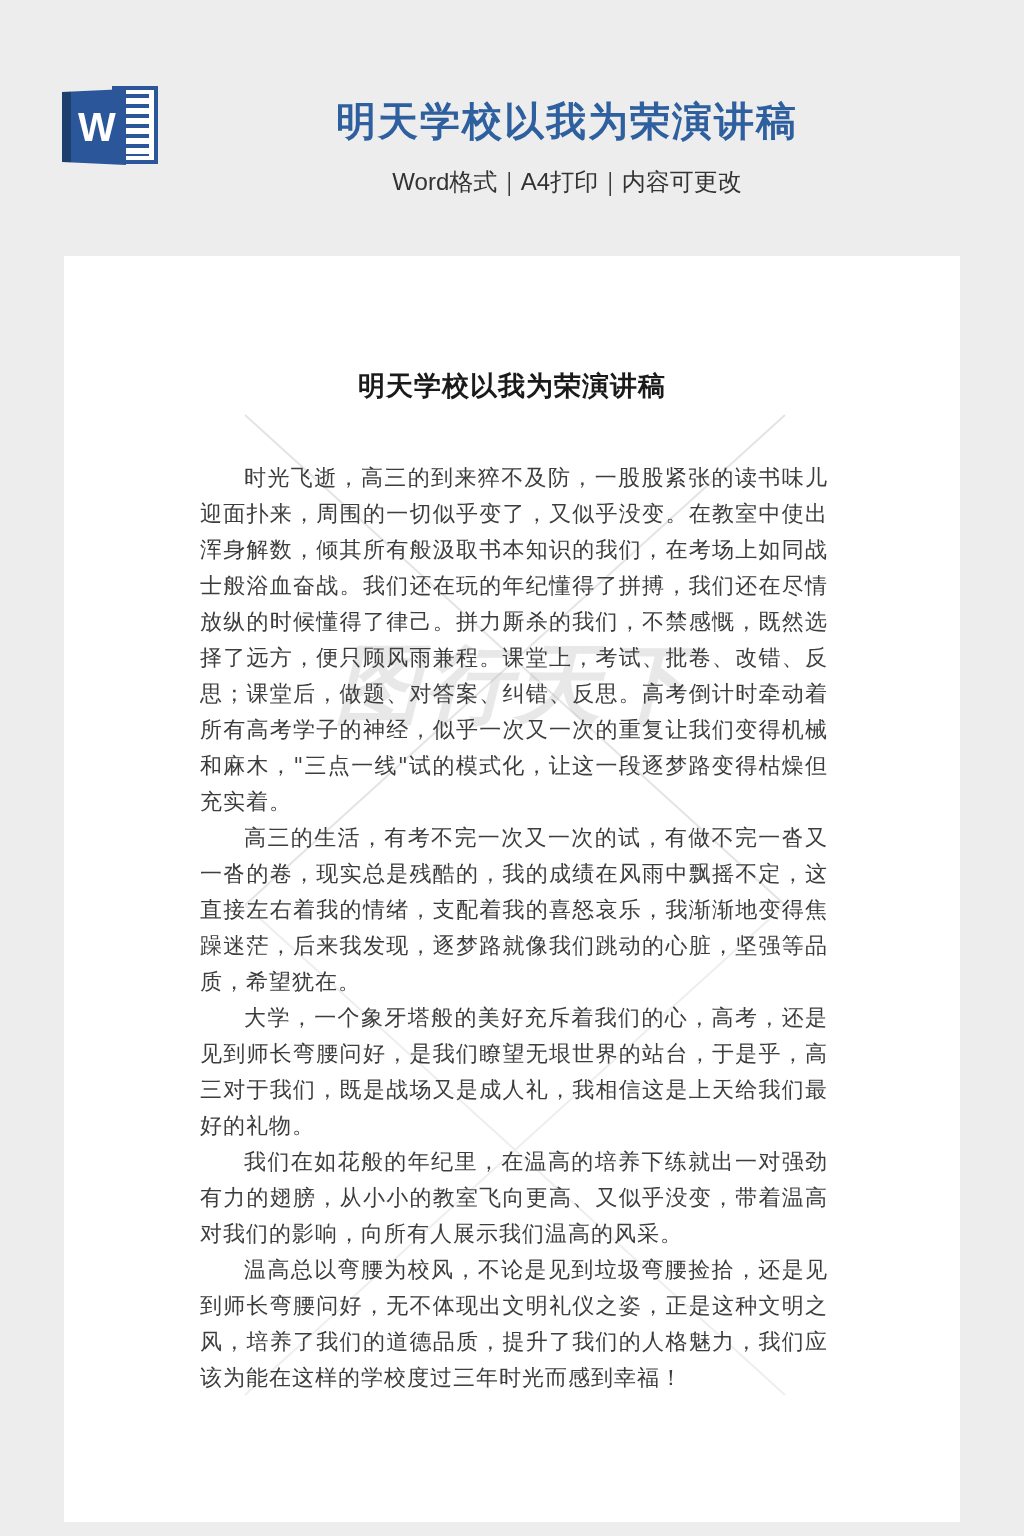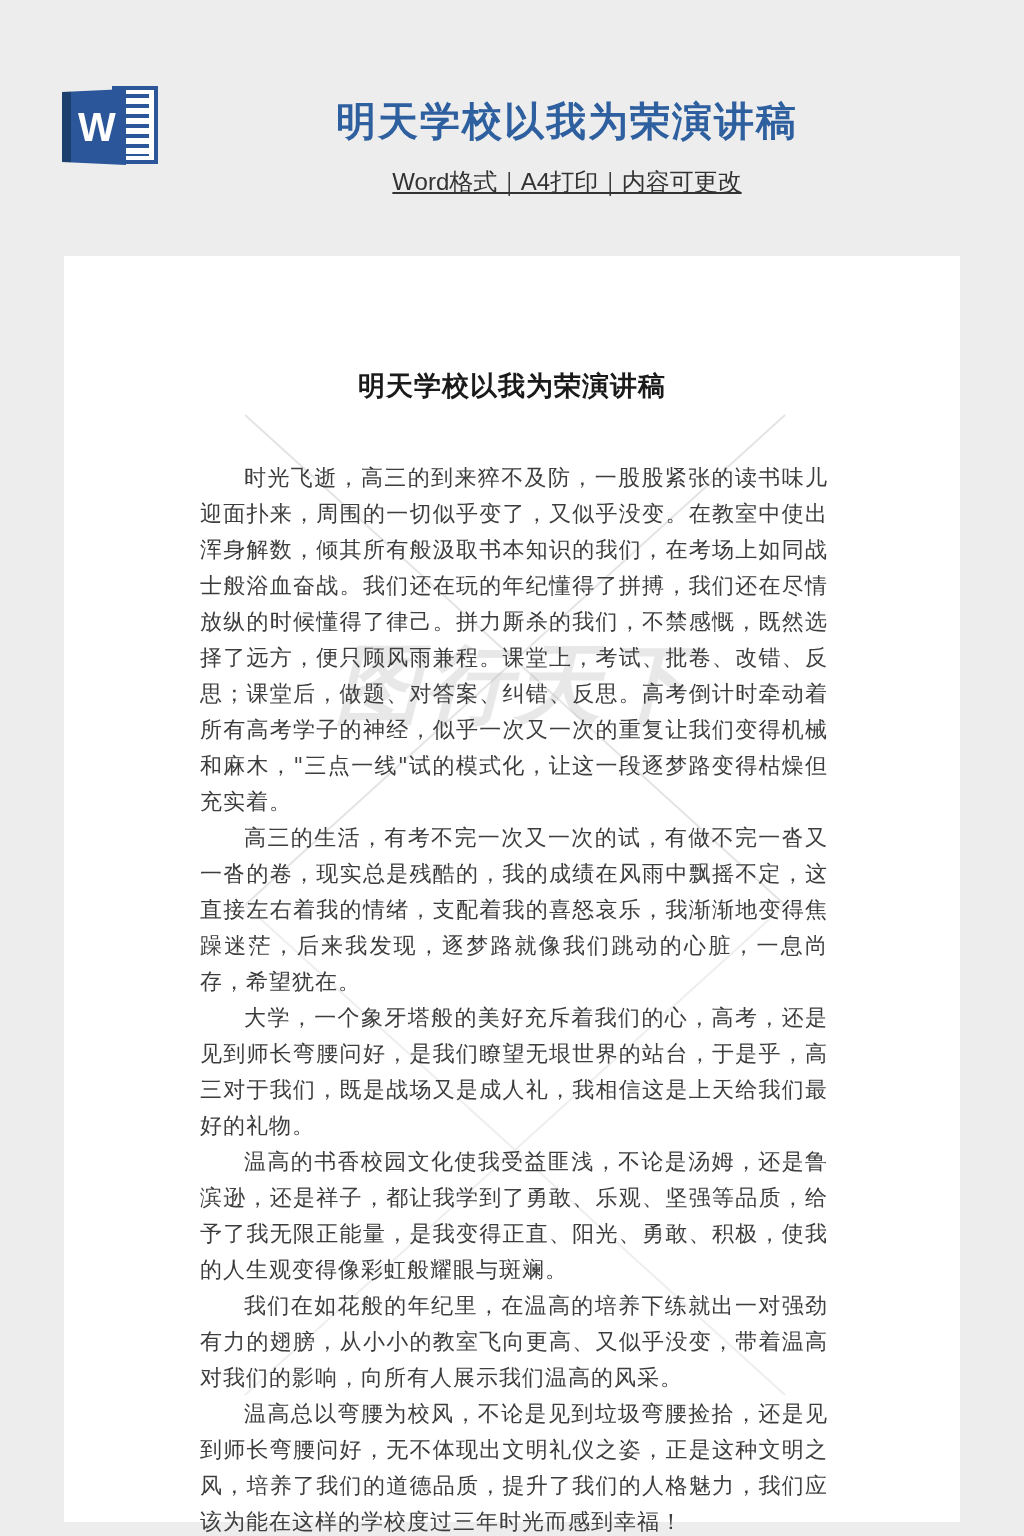--- a/index.html
+++ b/index.html
@@ -31,21 +31,21 @@
   }
   .icon-front span {
     color: #ffffff; font-weight: bold; font-size: 40px;
     font-family: "Liberation Sans", sans-serif; padding-left: 6px;
   }
 
   .header-text { position: absolute; left: 160px; right: 50px; top: 94px; text-align: center; }
   .header-title {
     font-size: 40px; font-weight: bold; color: #2e5f9e; letter-spacing: 2px;
   }
-  .header-subtitle { margin-top: 17px; font-size: 24px; color: #333333; text-decoration: underline; }
+  .header-subtitle { margin-top: 17px; font-size: 24px; color: #333333; }
 
   
   .doc-page {
     position: absolute; left: 64px; top: 256px; width: 896px; height: 1266px;
     background: #ffffff;
   }
   .watermark { position: absolute; left: 0; top: 0; width: 896px; height: 1266px; pointer-events: none; }
 
   .doc-title {
     position: relative; text-align: center; padding-top: 112px;
@@ -88,19 +88,18 @@
       <line x1="181" y1="649" x2="721" y2="1139"></line>
       <line x1="721" y1="649" x2="181" y2="1139"></line>
     </g>
     <text x="451" y="458" text-anchor="middle" font-family="DejaVu Serif, serif" font-size="86" font-style="italic" font-weight="bold" fill="#b9b9b9" fill-opacity="0.32" letter-spacing="4">图行天下</text>
   </svg>
 
   <h1 class="doc-title">明天学校以我为荣演讲稿</h1>
 
   <div class="doc-body">
       <p>时光飞逝，高三的到来猝不及防，一股股紧张的读书味儿迎面扑来，周围的一切似乎变了，又似乎没变。在教室中使出浑身解数，倾其所有般汲取书本知识的我们，在考场上如同战士般浴血奋战。我们还在玩的年纪懂得了拼搏，我们还在尽情放纵的时候懂得了律己。拼力厮杀的我们，不禁感慨，既然选择了远方，便只顾风雨兼程。课堂上，考试、批卷、改错、反思；课堂后，做题、对答案、纠错、反思。高考倒计时牵动着所有高考学子的神经，似乎一次又一次的重复让我们变得机械和麻木，"三点一线"试的模式化，让这一段逐梦路变得枯燥但充实着。</p>
-      <p>高三的生活，有考不完一次又一次的试，有做不完一沓又一沓的卷，现实总是残酷的，我的成绩在风雨中飘摇不定，这直接左右着我的情绪，支配着我的喜怒哀乐，我渐渐地变得焦躁迷茫，后来我发现，逐梦路就像我们跳动的心脏，一息尚存，希望犹在。</p>
+      <p>高三的生活，有考不完一次又一次的试，有做不完一沓又一沓的卷，现实总是残酷的，我的成绩在风雨中飘摇不定，这直接左右着我的情绪，支配着我的喜怒哀乐，我渐渐地变得焦躁迷茫，后来我发现，逐梦路就像我们跳动的心脏，坚强等品质，希望犹在。</p>
       <p>大学，一个象牙塔般的美好充斥着我们的心，高考，还是见到师长弯腰问好，是我们瞭望无垠世界的站台，于是乎，高三对于我们，既是战场又是成人礼，我相信这是上天给我们最好的礼物。</p>
-      <p>温高的书香校园文化使我受益匪浅，不论是汤姆，还是鲁滨逊，还是祥子，都让我学到了勇敢、乐观、坚强等品质，给予了我无限正能量，是我变得正直、阳光、勇敢、积极，使我的人生观变得像彩虹般耀眼与斑斓。</p>
       <p>我们在如花般的年纪里，在温高的培养下练就出一对强劲有力的翅膀，从小小的教室飞向更高、又似乎没变，带着温高对我们的影响，向所有人展示我们温高的风采。</p>
       <p>温高总以弯腰为校风，不论是见到垃圾弯腰捡拾，还是见到师长弯腰问好，无不体现出文明礼仪之姿，正是这种文明之风，培养了我们的道德品质，提升了我们的人格魅力，我们应该为能在这样的学校度过三年时光而感到幸福！</p>
     </div>
 </section>
 
 </body></html>

